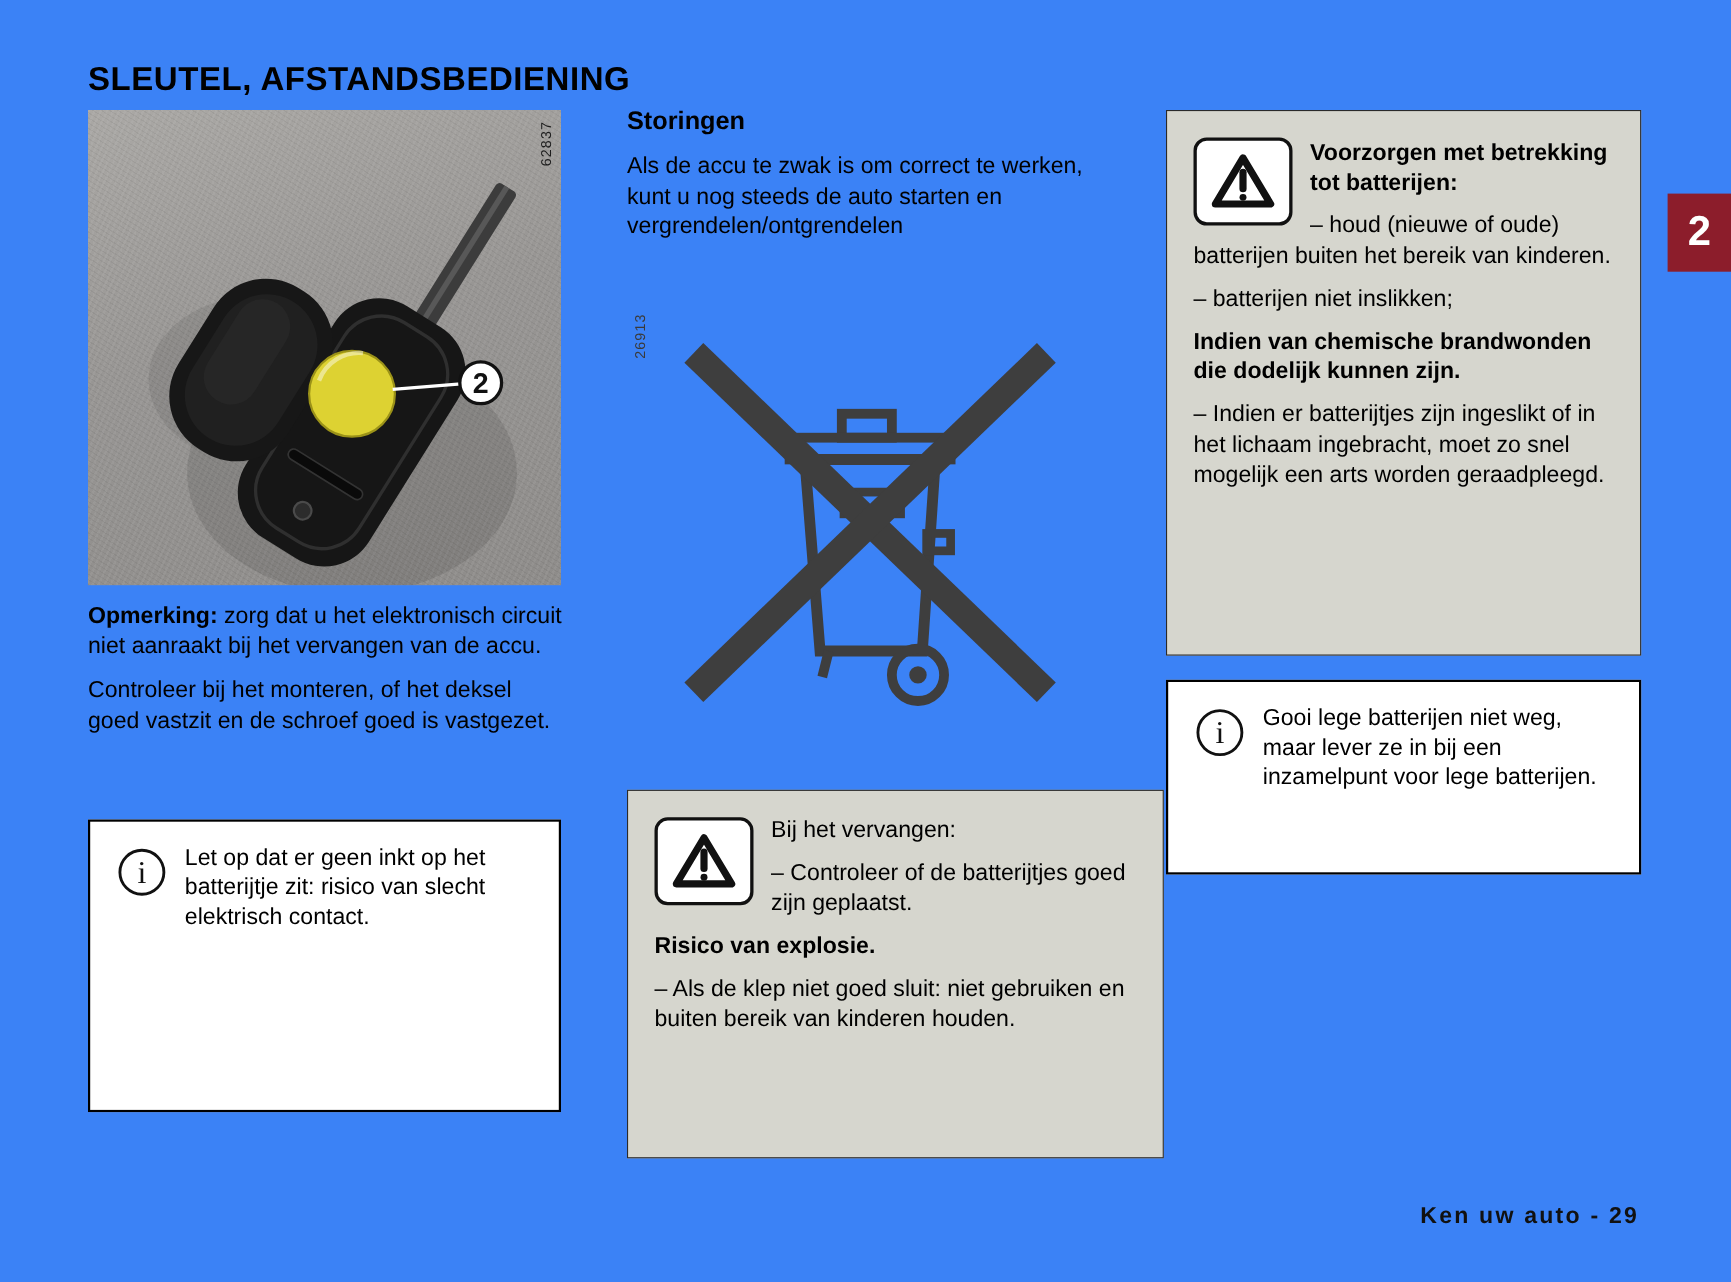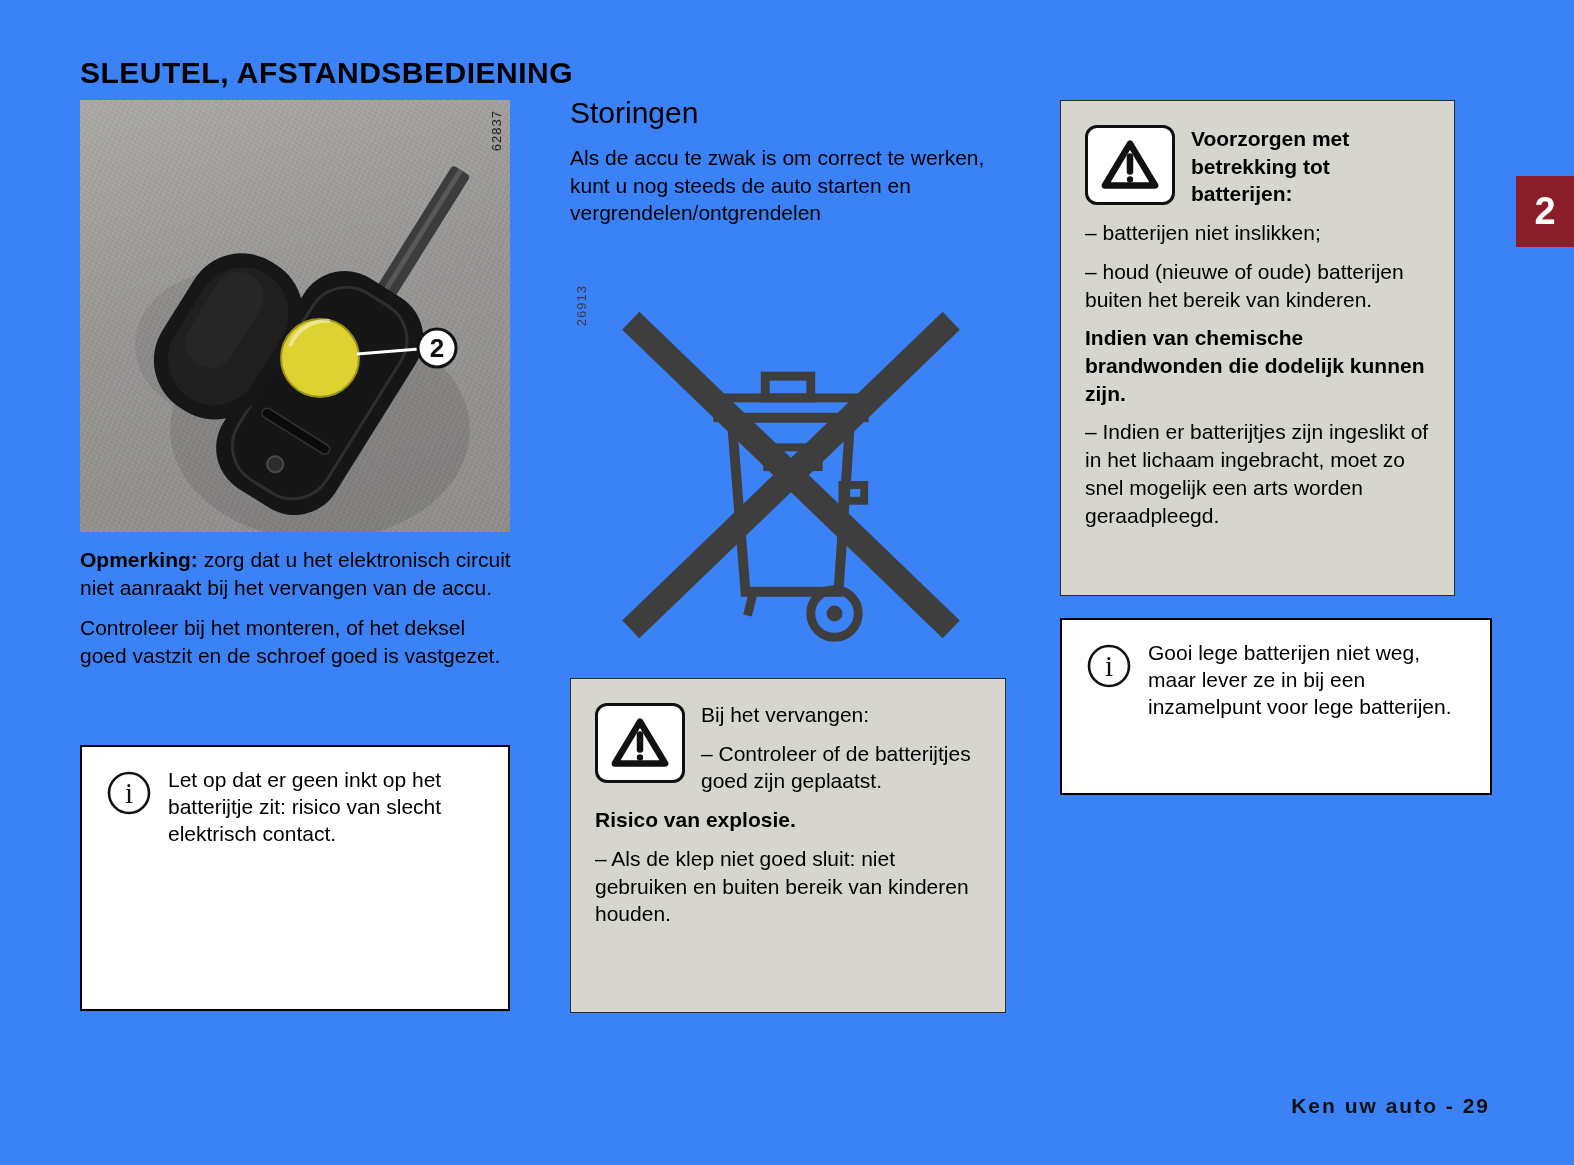--- a/index.html
+++ b/index.html
@@ -43,44 +43,44 @@
   }
   .note-box-left { left: 80px; top: 745px; width: 430px; min-height: 266px; }
   .note-box p { margin: 0; }
   .infoicon {
     float: left; width: 46px; height: 46px;
     margin: 3px 16px 28px 2px;
   }
   .infoicon svg { width: 46px; height: 46px; display:block; }
   
   .mid-text { position: absolute; left: 570px; top: 96px; width: 438px; }
-  .h2 { font-size: 30px; font-weight: normal; margin: 0 0 14px; }
+  .h2 { font-size: 23px; font-weight: bold; margin: 0 0 14px; }
   .body { font-size: 21px; line-height: 1.32; margin: 0; }
   .ref-line { font-size: 21px; font-weight: bold; margin: 4px 0 0; }
   .ref-arrow { font-size: 21px; }
   .bin-fig { position: absolute; left: 570px; top: 283px; width: 420px; height: 396px; }
   .bin-fig .vlabel { position: absolute; left: 4px; top: 2px; color: #3a3a3a; }
   .bin-svg { position: absolute; left: 48px; top: 16px; width: 346px; height: 362px; }
   .gray-box {
     position: absolute; border: 1px solid #2a2a2a;
     font-size: 21px; line-height: 1.32; padding: 22px 24px;
   }
   .gray-box p { margin: 0 0 11px; }
   .gray-box p:last-child { margin-bottom: 0; }
   .gray-box .bold { font-weight: bold; }
-  .gray-box-mid { left: 570px; top: 678px; width: 436px; min-height: 335px; }
+  .gray-box-mid { left: 570px; top: 718px; width: 488px; min-height: 335px; }
   .warnicon {
     float: left; width: 90px; height: 80px;
     background: #fff; border: 3px solid #111; border-radius: 12px;
     margin: 2px 16px 10px 0;
     display: flex; align-items: center; justify-content: center;
   }
   .warnicon svg { width: 60px; height: 54px; display:block; }
   
-  .gray-box-right { left: 1060px; top: 100px; width: 395px; min-height: 496px; }
+  .gray-box-right { left: 1060px; top: 100px; width: 432px; min-height: 496px; }
   .gray-box-right .box-heading { font-weight: bold; margin: 2px 0 11px; }
   .note-box-right { left: 1060px; top: 618px; width: 432px; min-height: 177px; }
   
   .chapter-tab {
     position: absolute; left: 1516px; top: 176px; width: 58px; height: 71px;
     color: #fff; font-size: 38px; font-weight: bold;
     display: flex; align-items: center; justify-content: center;
   }
   .footer {
     position: absolute; right: 84px; top: 1094px;
@@ -176,22 +176,22 @@
 
   <div class="gray-box gray-box-right" style="background-color: rgb(214, 214, 206);">
     <span class="warnicon">
       <svg viewBox="0 0 64 58">
         <path d="M32 6 L59 51 L5 51 Z" fill="#fff" stroke="#111" stroke-width="7" stroke-linejoin="round"></path>
         <path d="M32 20 L32 36" stroke="#111" stroke-width="7" stroke-linecap="round"></path>
         <circle cx="32" cy="44.5" r="3.4" fill="#111"></circle>
       </svg>
     </span>
     <p class="box-heading">Voorzorgen met betrekking tot batterijen:</p>
+    <p>– houd (nieuwe of oude) batterijen buiten het bereik van kinderen.</p>
     <p>– batterijen niet inslikken;</p>
-    <p>– houd (nieuwe of oude) batterijen buiten het bereik van kinderen.</p>
     <p class="bold">Indien van chemische brandwonden die dodelijk kunnen zijn.</p>
     <p>– Indien er batterijtjes zijn ingeslikt of in het lichaam ingebracht, moet zo snel mogelijk een arts worden geraadpleegd.</p>
   </div>
 
   <div class="note-box note-box-right">
     <span class="infoicon">
       <svg viewBox="0 0 46 46">
         <circle cx="23" cy="23" r="20" fill="none" stroke="#111" stroke-width="2.6"></circle>
         <text x="23" y="32.5" text-anchor="middle" font-family="'Liberation Serif',serif" font-size="29" fill="#111">i</text>
       </svg>

